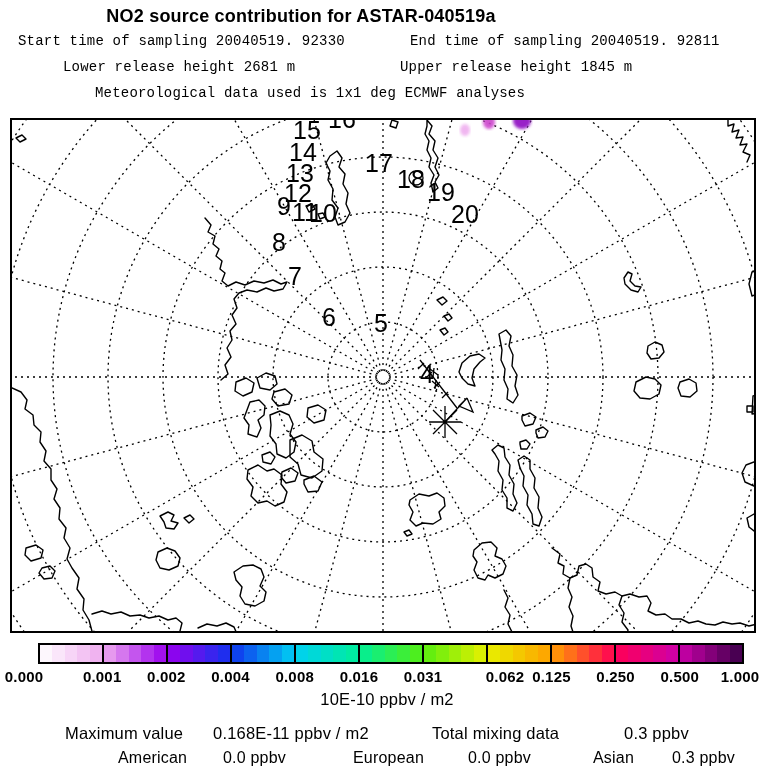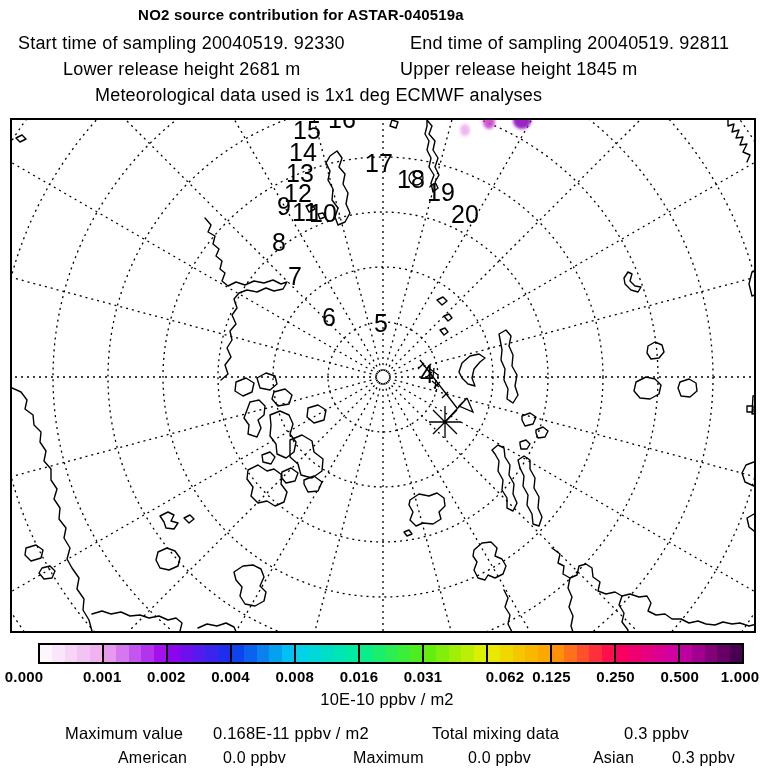--- a/index.html
+++ b/index.html
@@ -1,20 +1,20 @@
 <!DOCTYPE html>
 <html><head>
 <meta charset="utf-8">
 <style>
   html,body{margin:0;padding:0;background:#fff;}
   #page{position:relative;width:768px;height:768px;background:#fff;overflow:hidden;
         font-family:"Liberation Sans",sans-serif;color:#000;}
   .abs{position:absolute;white-space:nowrap;}
-  .hdr-title{font-weight:bold;font-size:15px;letter-spacing:.2px;transform:translateX(-50%);}
-  .hdr-line{font-size:18px;letter-spacing:.2px;}
+  .hdr-title{font-weight:bold;font-size:18px;letter-spacing:.2px;transform:translateX(-50%);}
+  .hdr-line{font-size:14px;letter-spacing:.2px;font-family:Liberation Mono, monospace;}
   
   #map-frame{position:absolute;left:10px;top:118px;width:742px;height:511px;border:2px solid #000;background:#fff;}
   #map-svg{display:block;width:742px;height:511px;}
   .coast{fill:none;stroke:#000;stroke-width:1.4;stroke-linejoin:round;stroke-linecap:round;}
   .grat{fill:none;stroke:#000;stroke-width:1.3;stroke-dasharray:2 4;}
   .track{fill:none;stroke:#000;stroke-width:1.3;}
   .tlabel{font-family:"Liberation Sans",sans-serif;font-size:25px;font-weight:400;fill:#000;text-anchor:middle;}
   
   #colorbar{position:absolute;left:38px;top:643px;width:702px;height:17px;border:2px solid #000;display:flex;}
   .cb-seg{flex:1 1 0;display:flex;border-right:2px solid #000;}
@@ -281,18 +281,18 @@
 
   <div class="abs units" style="left:387px;top:690px">10E-10 ppbv / m2</div>
 
   <div class="abs stat" style="left:65px;top:724px">Maximum value</div>
   <div class="abs stat" style="left:213px;top:724px">0.168E-11 ppbv / m2</div>
   <div class="abs stat" style="left:432px;top:724px">Total mixing data</div>
   <div class="abs stat" style="left:624px;top:724px">0.3 ppbv</div>
 
   <div class="abs stat2" style="left:70px;top:749px">American</div>
   <div class="abs stat2" style="left:175px;top:749px">0.0 ppbv</div>
-  <div class="abs stat2" style="left:305px;top:749px">Maximum</div>
+  <div class="abs stat2" style="left:305px;top:749px">European</div>
   <div class="abs stat2" style="left:420px;top:749px">0.0 ppbv</div>
   <div class="abs stat2" style="left:545px;top:749px">Asian</div>
   <div class="abs stat2" style="left:624px;top:749px">0.3 ppbv</div>
 
 </div>
 
 </body></html>

